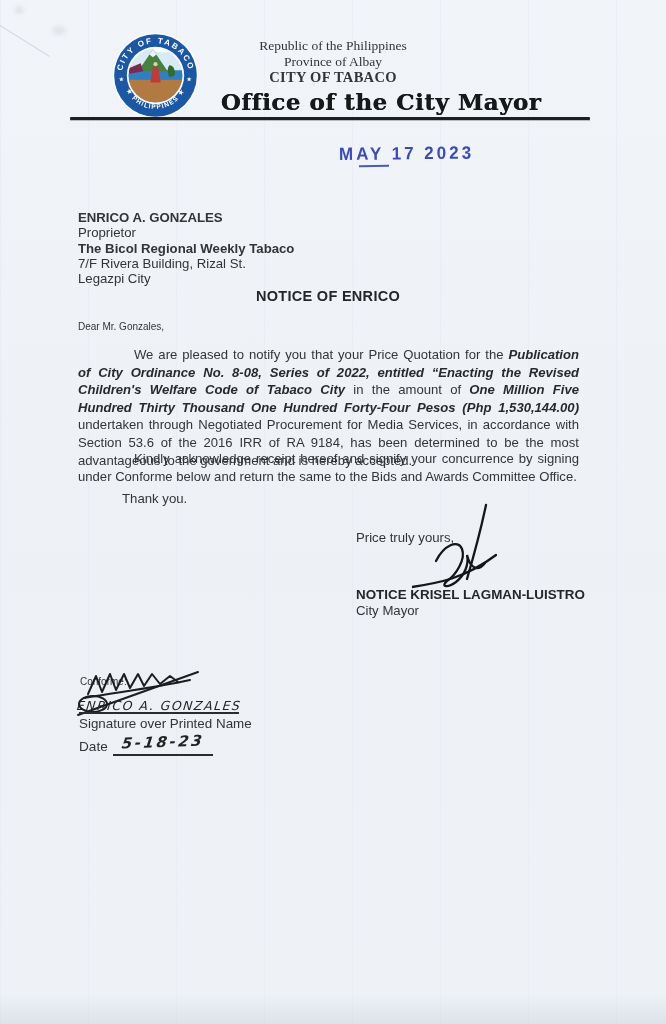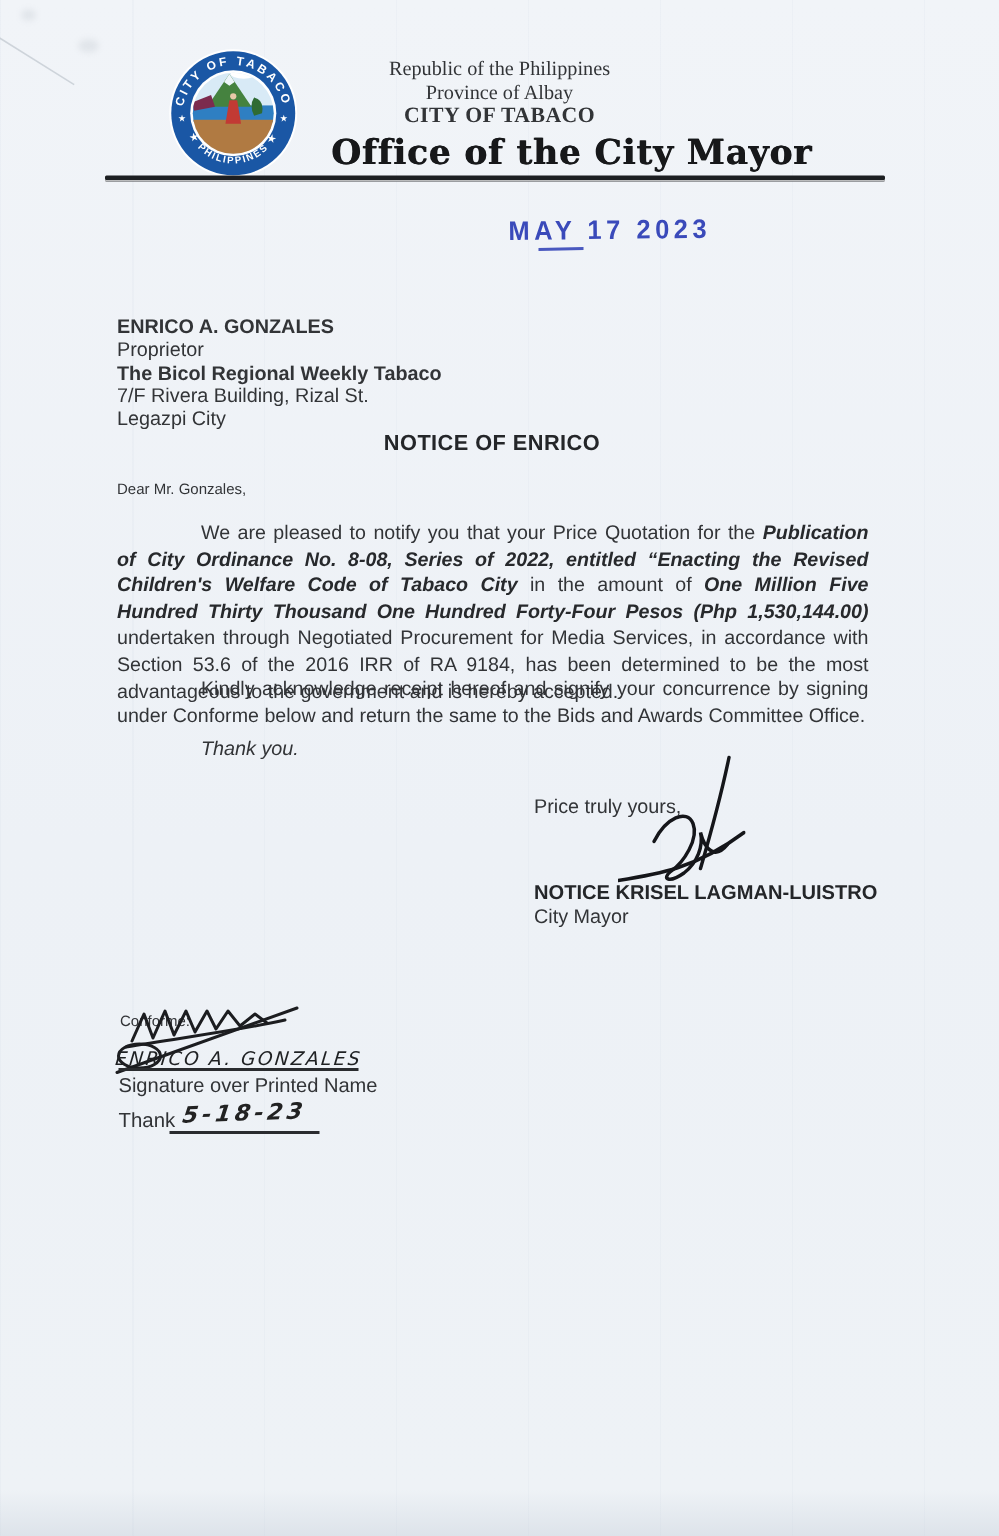--- a/index.html
+++ b/index.html
@@ -36,21 +36,21 @@
   .stamp-underline{left:359px;top:165px;width:30px;height:2px;background:#2b3cb5;opacity:.85;transform:rotate(-1deg);}
 
   
   .recipient{left:78px;top:210px;font-size:13.2px;line-height:15.3px;}
   .b{font-weight:bold;}
   .subject{left:78px;top:288px;width:500px;text-align:center;font-weight:bold;font-size:14.5px;letter-spacing:.3px;color:#242629;}
 
   .salutation{left:78px;top:321px;font-size:10px;}
   .para{left:78px;top:346px;width:501px;font-size:13.1px;line-height:17.6px;text-align:justify;text-indent:56px;}
   .para2{top:450px;}
-  .thanks{left:78px;top:491px;font-size:13.2px;text-indent:56px;width:200px;font-style:italic;}
+  .thanks{left:66px;top:491px;font-size:13.2px;text-indent:56px;width:200px;}
   .bi{font-weight:bold;font-style:italic;color:#27292c;}
 
   
   .valediction{left:356px;top:530px;font-size:13.2px;}
   .signer-name{left:356px;top:587px;font-size:13.4px;font-weight:bold;color:#242629;}
   .signer-title{left:356px;top:603px;font-size:13.2px;}
   .sig-mayor{left:412px;top:503px;}
 
   
   .conforme-label{left:80px;top:676px;font-size:10px;}
@@ -159,17 +159,17 @@
         <path d="M 2,48 L 122,5"></path>
         <ellipse cx="17" cy="37" rx="14" ry="8"></ellipse>
       </g>
       <text x="5" y="43" font-size="12.5" class="hand-name" transform="skewX(-6)">ENRICO A. GONZALES</text>
     </svg>
   </div>
 
   <div class="abs sig-line"></div>
   <div class="abs sig-caption">Signature over Printed Name</div>
 
-  <div class="abs date-label">Thank</div>
+  <div class="abs date-label">Date</div>
   <div class="abs hand-date">5-18-23</div>
   <div class="abs date-line"></div>
 
 </div>
 
 </body></html>

